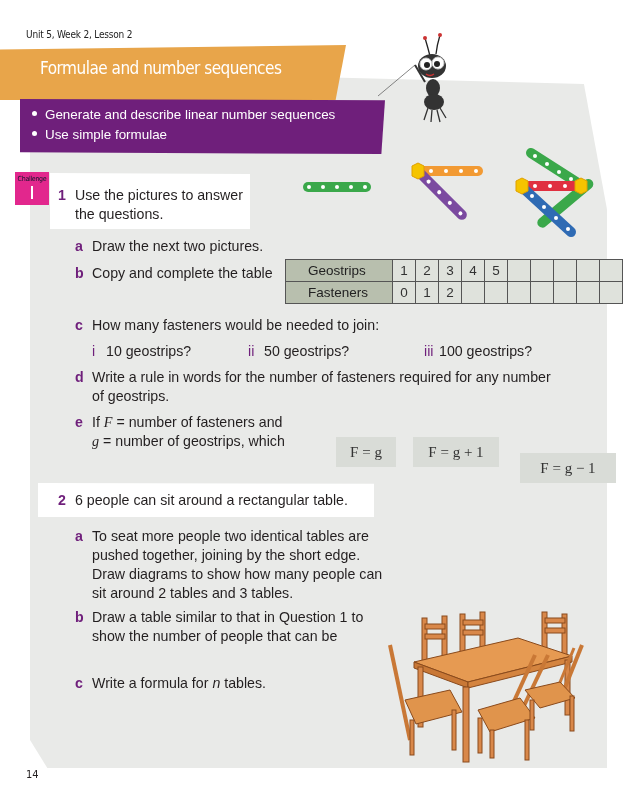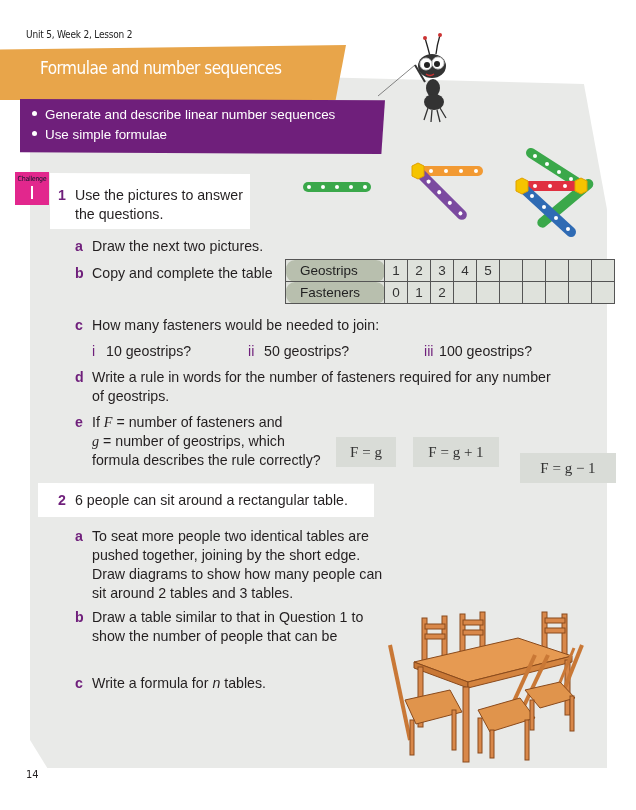--- a/index.html
+++ b/index.html
@@ -16,21 +16,21 @@
   .challenge .lbl{font-size:7px;font-family:"DejaVu Sans Condensed","DejaVu Sans",sans-serif;display:block;margin-top:3px;letter-spacing:-0.3px;}
   .challenge .num{display:block;width:2px;height:13px;background:#fff;margin:3px auto 0;}
   .q-white{background:#fff;}
   .qnum{color:#6f1f7b;font-weight:bold;font-family:"Liberation Sans",sans-serif;}
   .txt{font-family:"Liberation Sans",sans-serif;font-size:14.2px;line-height:19px;color:#231f20;}
   .letter{color:#6f1f7b;font-weight:bold;display:inline-block;width:17px;}
   .hang{display:flex;}
   .hang .letter{flex:none;}
   .gtable{left:285px;top:259px;border-collapse:collapse;background:#dfe2dc;font-family:"Liberation Sans",sans-serif;font-size:13.5px;}
   .gtable td{border:1px solid #555;height:21px;width:22px;text-align:center;padding:0;color:#333;}
-  .gtable td.hdr{background:#b8bfae;width:84px;text-align:left;padding-left:14px;color:#222;border-radius:9px;}
+  .gtable td.hdr{background:#b8bfae;width:84px;text-align:left;padding-left:22px;color:#222;}
   .formula{height:30px;background:#d9dcd7;font-family:"Liberation Serif",serif;font-size:15px;color:#333;display:flex;align-items:center;justify-content:center;}
 </style>
 </head>
 <body>
 
 <div class="abs panel-inner"></div>
 
 <div class="abs lesson">Unit 5, Week 2, Lesson 2</div>
 
 <div class="abs title-band"></div>
@@ -177,21 +177,20 @@
 <div class="abs txt hang" style="left:75px;top:368px;">
   <span class="letter">d</span>
   <span><span>Write a rule in words for the number of fasteners required for any number</span><br><span>of geostrips.</span></span>
 </div>
 
 <div class="abs txt hang" style="left:75px;top:413px;">
   <span class="letter">e</span>
   <span>
     <span>If </span><i style="font-family:'Liberation Serif',serif;">F</i><span> = number of fasteners and</span><br>
     <i style="font-family:'Liberation Serif',serif;">g</i><span> = number of geostrips, which</span><br>
-    <span>formula describes the rule correctly?</span>
   </span>
 </div>
 
 <div class="abs formula" style="left:336px;top:437px;width:60px;">F = g</div>
 <div class="abs formula" style="left:413px;top:437px;width:86px;">F = g + 1</div>
 <div class="abs formula" style="left:520px;top:453px;width:96px;">F = g − 1</div>
 
 <div class="abs q-white" style="left:38px;top:483px;width:336px;height:34px;clip-path:polygon(0 0,100% 2%,100% 100%,0 100%);"></div>
 <div class="abs txt hang" style="left:58px;top:491px;">
   <span class="letter qnum">2</span>

